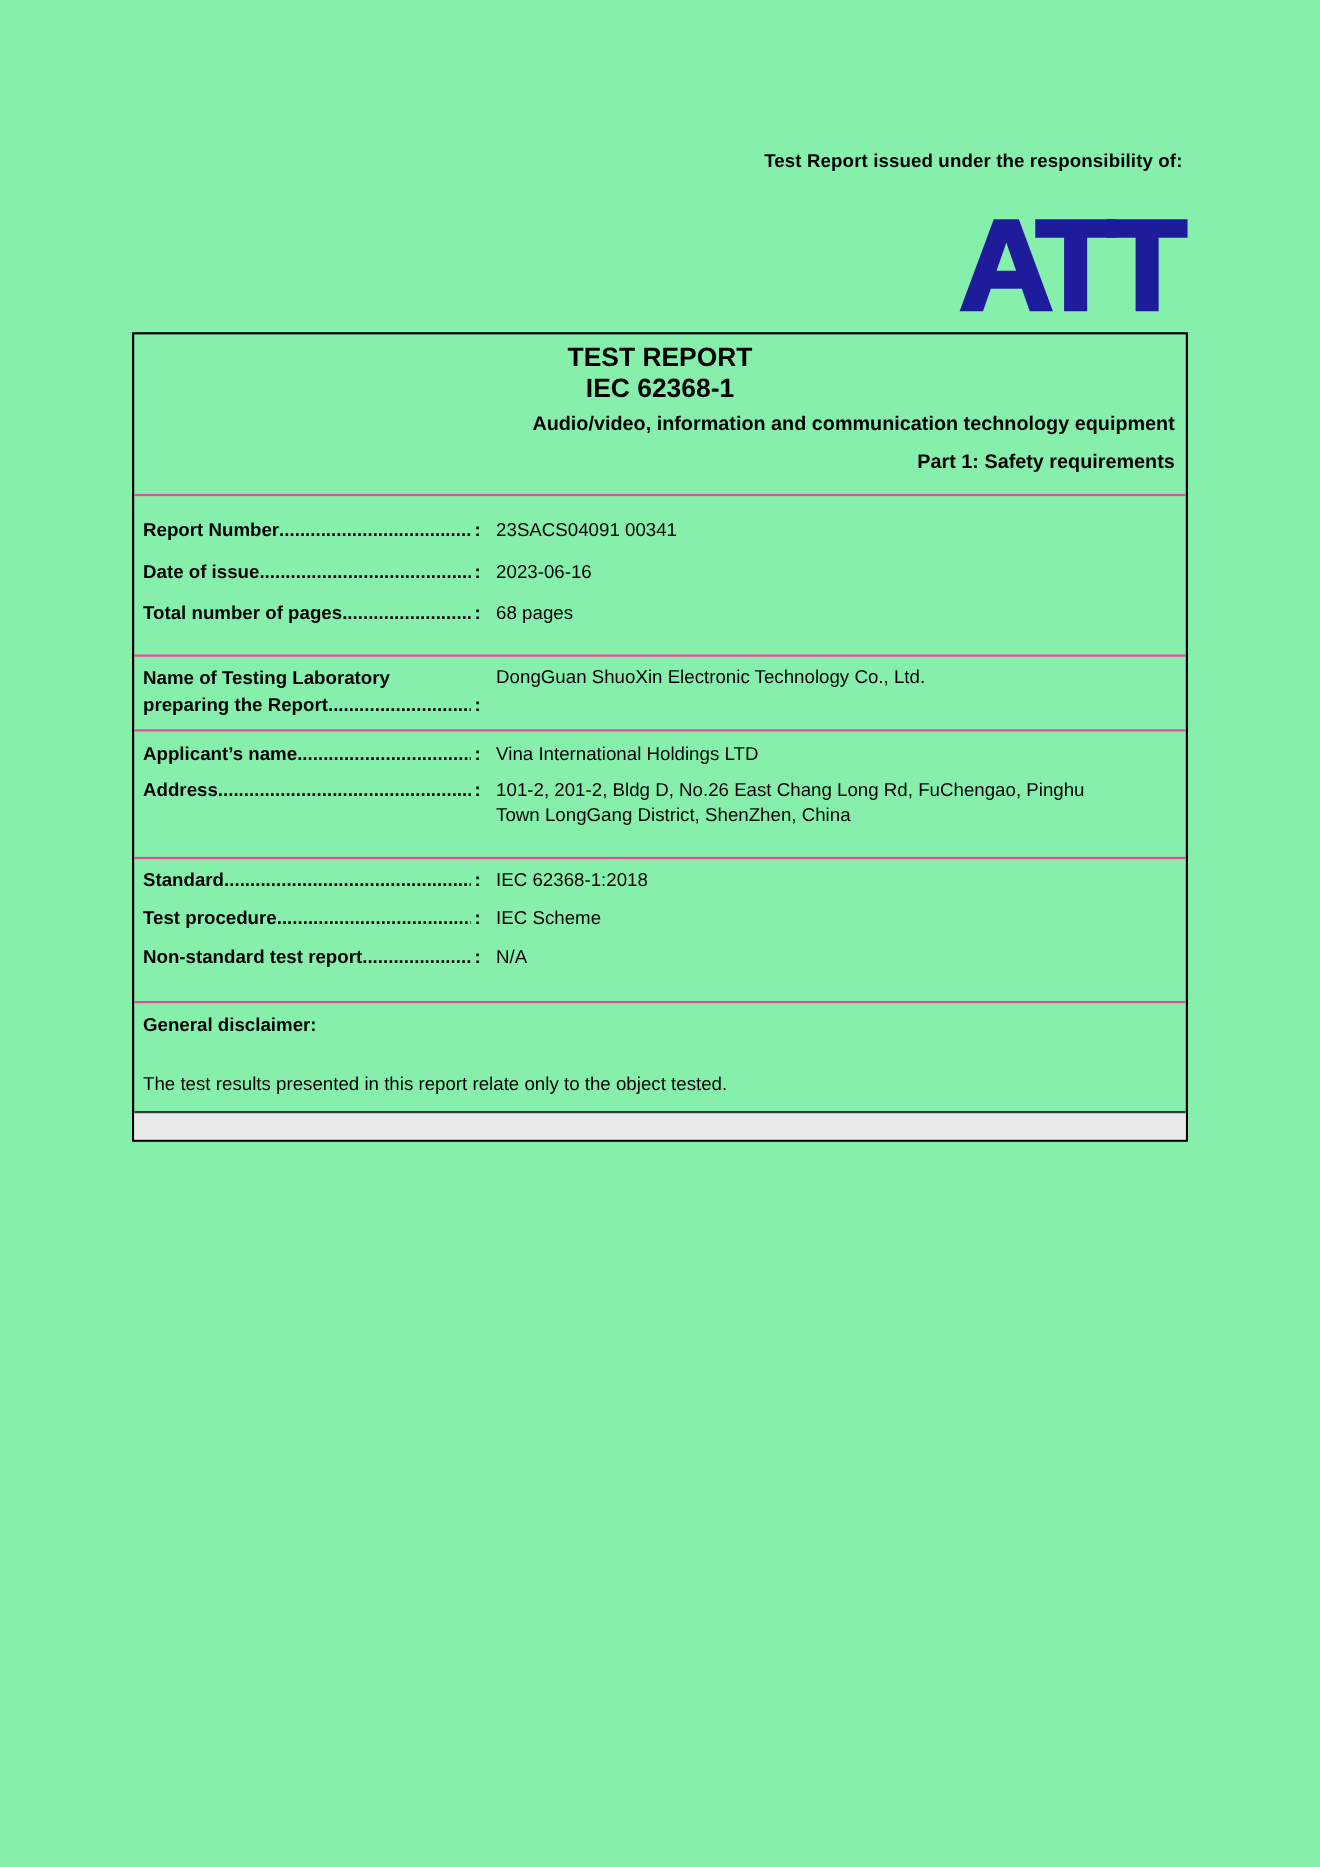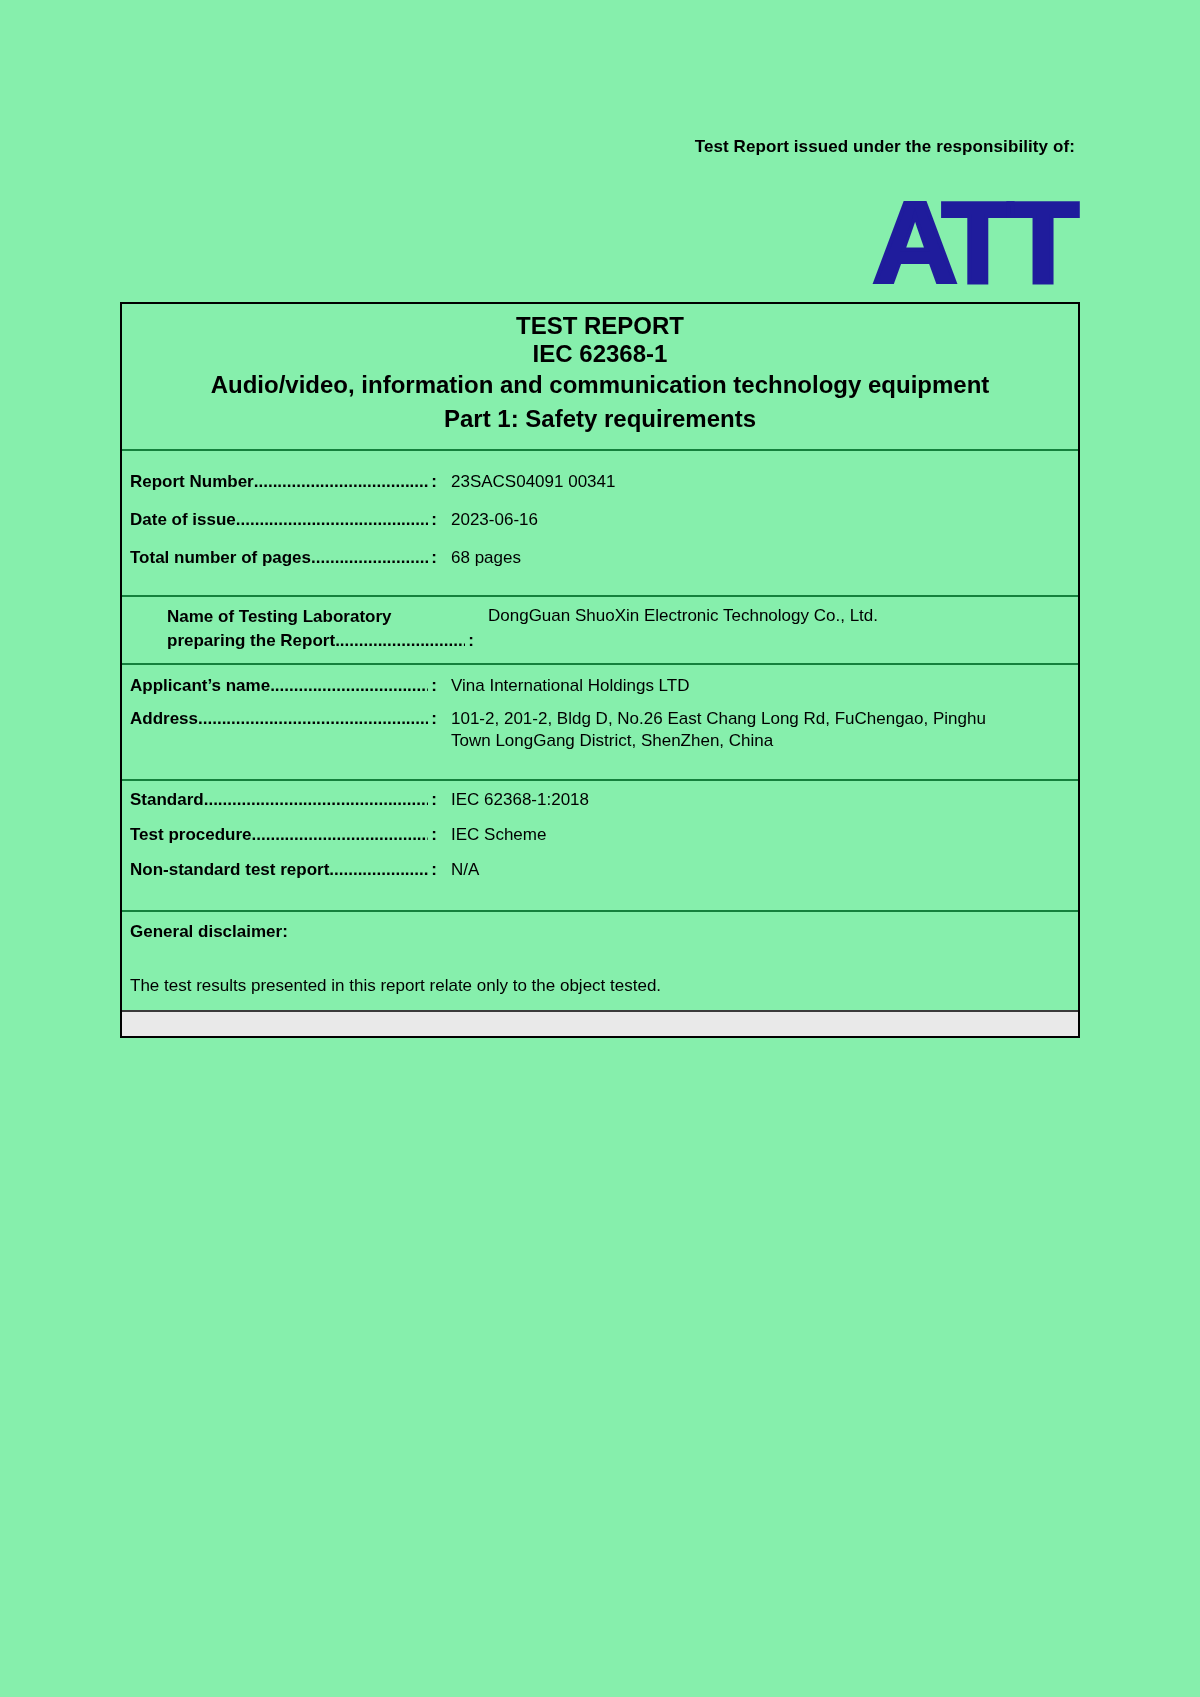--- a/index.html
+++ b/index.html
@@ -43,38 +43,38 @@
     transform: scaleY(0.98);
     transform-origin: top;
   }
   .report-table {
     position: absolute;
     top: 302px;
     left: 0;
     width: 956px;
     border: 2px solid #000;
   }
-  .tblock { border-top: 2px solid #15803d; padding: 6px 8px; }
+  .tblock { border-top: 2px solid #ec4899; padding: 6px 8px; }
   .tblock:first-child { border-top: none; }
 
   .title-block { text-align: center; padding: 8px 10px 13px; }
   .title-sm { font-size: 24px; font-weight: bold; line-height: 28px; }
-  .title-lg { font-size: 24px; font-weight: bold; line-height: 34px; }
+  .title-lg { font-size: 18px; font-weight: bold; line-height: 34px; text-align: right; }
 
   .block-meta { padding: 20px 8px 26px; }
   .kv-row { display: flex; font-size: 17px; line-height: 22px; margin: 0 0 16px 0; }
   .kv-row:last-child { margin-bottom: 0; }
   .kv-label { width: 307px; display: flex; font-weight: bold; flex-shrink: 0; }
   .lbl { white-space: nowrap; }
   .dots { flex: 1 1 auto; overflow: hidden; white-space: nowrap; font-weight: bold; }
   .colon { margin-left: 3px; font-weight: bold; }
   .kv-value { flex: 1; padding-left: 14px; max-width: 545px; }
 
   .block-lab { padding: 8px 8px 10px; }
-  .lab-row { margin: 0; justify-content: center; }
+  .lab-row { margin: 0; }
   .lab-label { display: block; }
   .lab-line1 { font-weight: bold; line-height: 24px; }
   .lab-line2 { display: flex; font-weight: bold; line-height: 24px; }
 
   .block-applicant { padding: 10px 8px 16px; }
   .block-applicant .kv-row { margin-bottom: 11px; }
 
   .block-spec { padding: 8px 8px 16px; }
   .sec-heading { font-size: 17px; font-weight: bold; line-height: 24px; margin-bottom: 17px; }
   .block-spec .kv-row { margin-bottom: 13px; }

